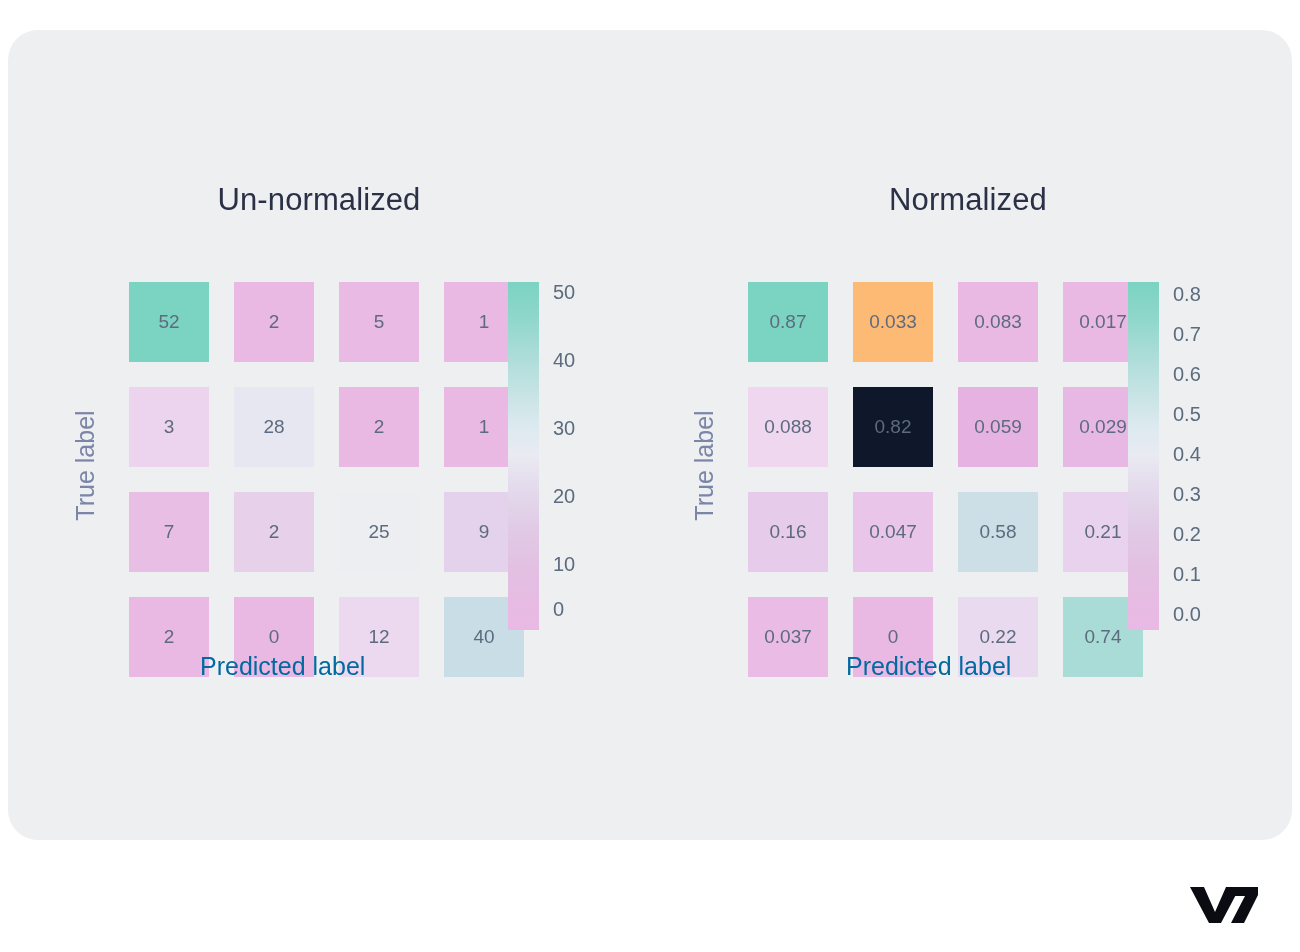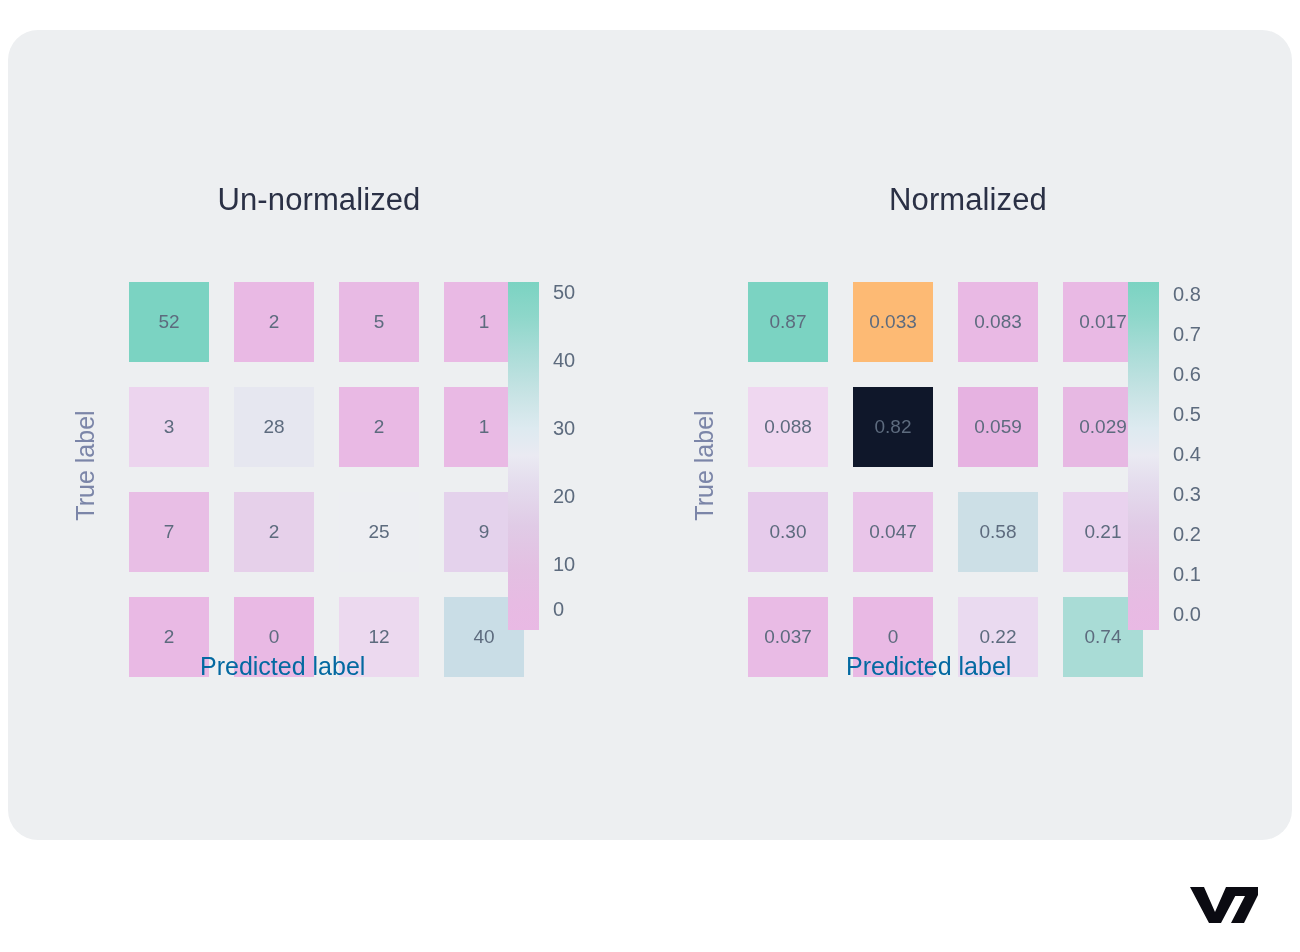--- a/index.html
+++ b/index.html
@@ -182,21 +182,21 @@
     <div class="chart-title">Normalized</div>
     <div class="grid" id="grid-right">
         <div class="cell" style="background: rgb(123, 211, 194);">0.87</div>
         <div class="cell" style="background: #fdba74;">0.033</div>
         <div class="cell" style="background: rgb(233, 185, 228);">0.083</div>
         <div class="cell" style="background: rgb(233, 185, 228);">0.017</div>
         <div class="cell" style="background: rgb(239, 215, 240);">0.088</div>
         <div class="cell" style="background: #0f172a;">0.82</div>
         <div class="cell" style="background: rgb(230, 178, 225);">0.059</div>
         <div class="cell" style="background: rgb(231, 184, 227);">0.029</div>
-        <div class="cell" style="background: rgb(230, 203, 235);">0.30</div>
+        <div class="cell" style="background: rgb(230, 203, 235);">0.16</div>
         <div class="cell" style="background: rgb(233, 197, 233);">0.047</div>
         <div class="cell" style="background: rgb(204, 223, 230);">0.58</div>
         <div class="cell" style="background: rgb(233, 210, 238);">0.21</div>
         <div class="cell" style="background: rgb(233, 187, 229);">0.037</div>
         <div class="cell" style="background: rgb(233, 185, 228);">0</div>
         <div class="cell" style="background: rgb(234, 218, 240);">0.22</div>
         <div class="cell" style="background: rgb(169, 220, 214);">0.74</div>
       </div>
     <div class="ylabel">True label</div>
     <div class="xlabel">Predicted label</div>

